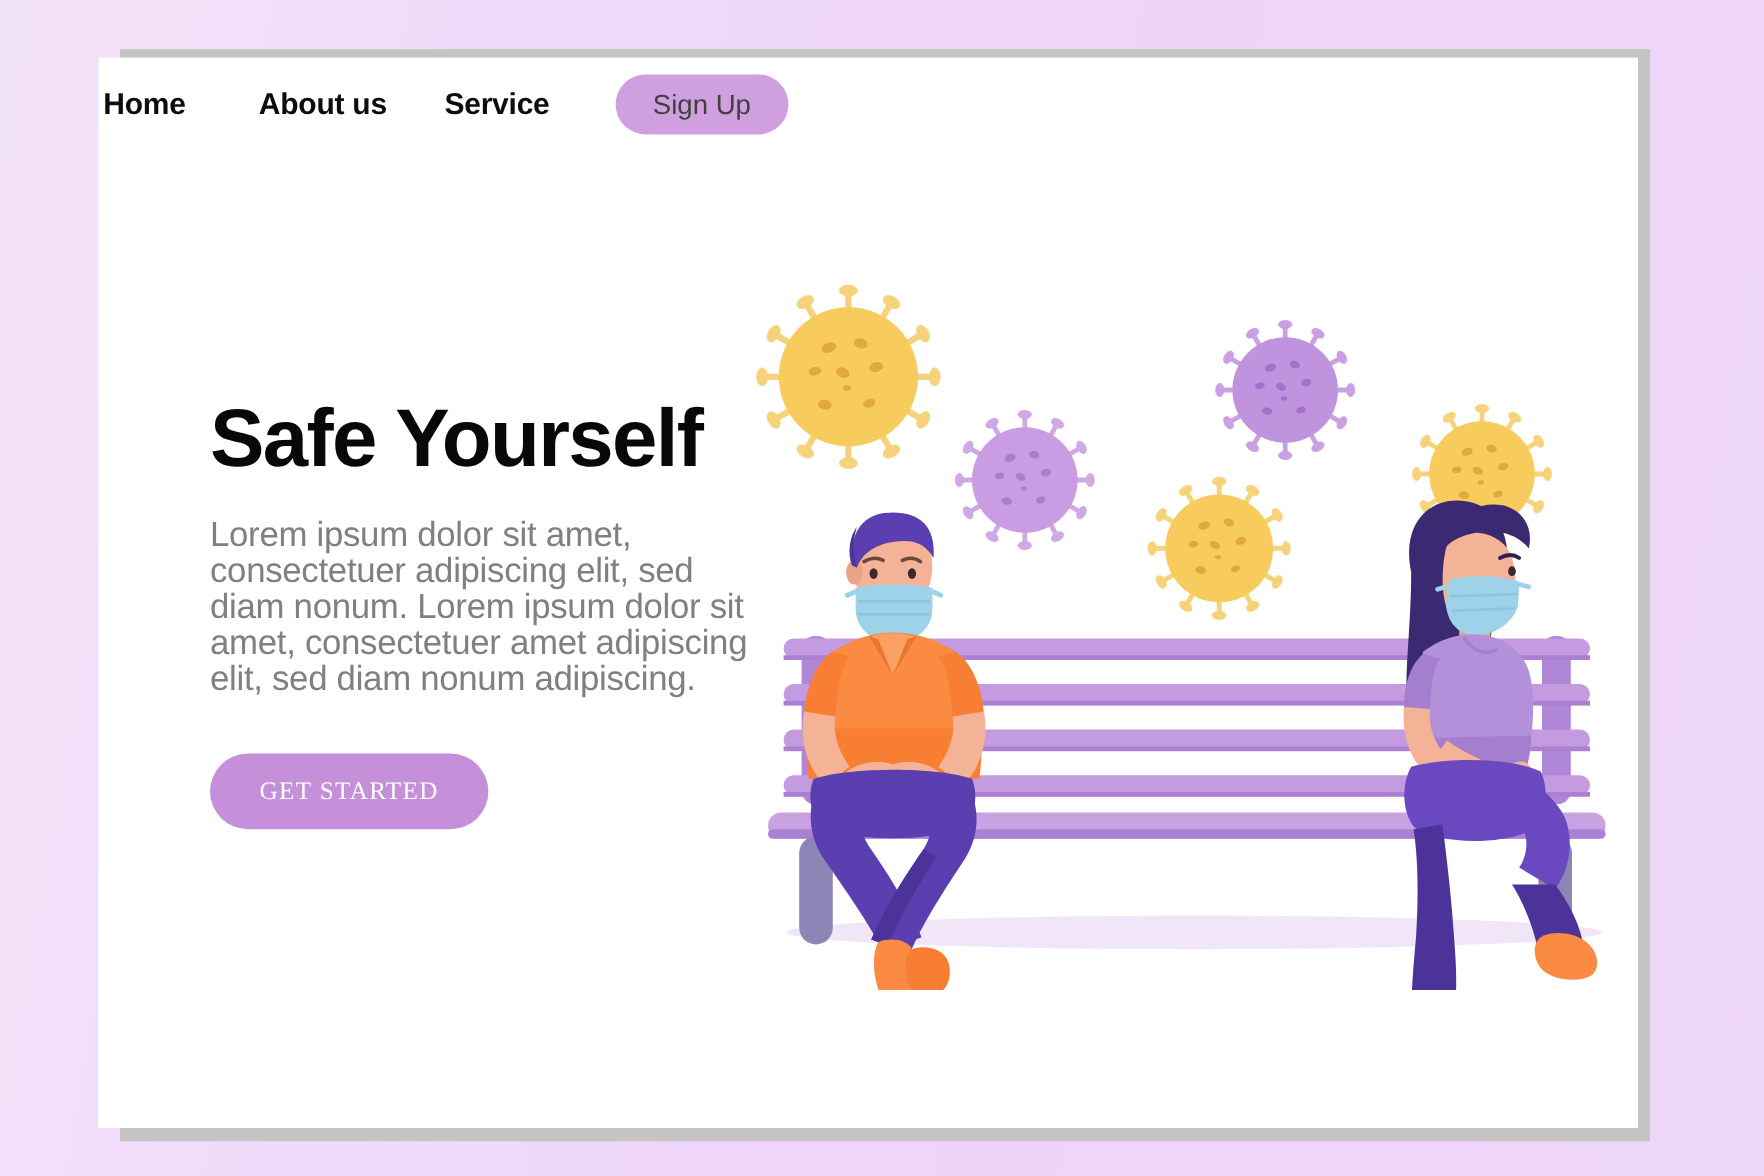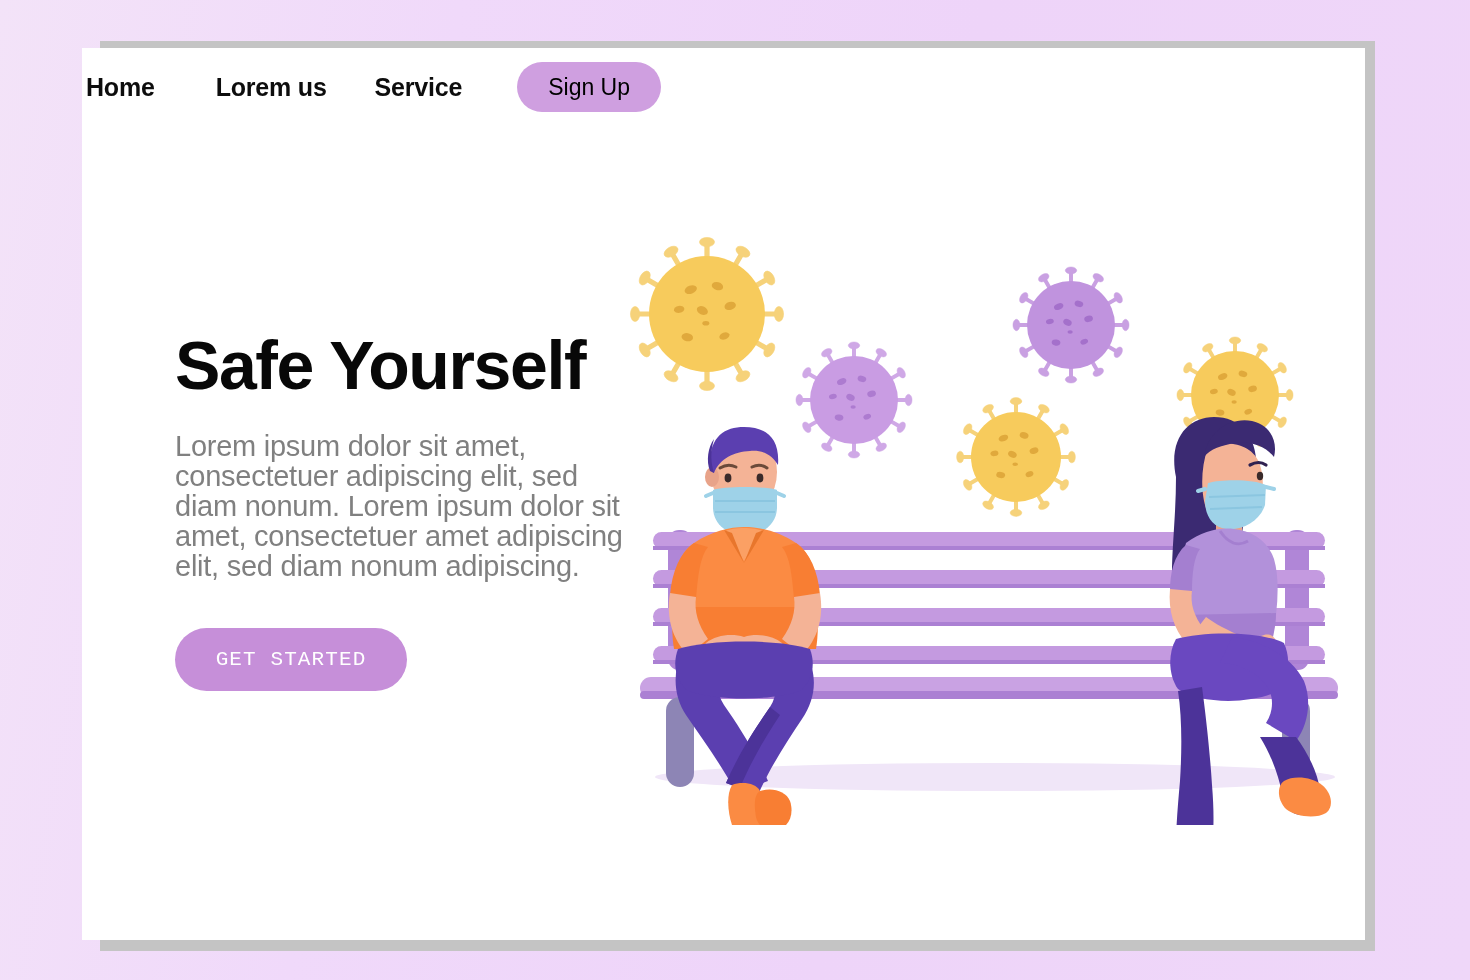--- a/index.html
+++ b/index.html
@@ -54,21 +54,21 @@
     cursor: pointer;
   }
   .nav-gap-1 { width: 61px; }
   .nav-gap-2 { width: 48px; }
   .nav-gap-3 { width: 55px; }
   .signup-btn {
     height: 50px;
     padding: 12px 31px;
     border-radius: 25px;
     background: #cf9fe0;
-    color: #000000;
+    color: #404040;
     font-size: 23px;
     font-weight: normal;
     display: flex;
     align-items: center;
     justify-content: center;
     border: none;
     cursor: pointer;
     font-family: "Liberation Sans", sans-serif;
     white-space: nowrap;
   }
@@ -102,21 +102,21 @@
     top: 628px;
     width: 232px;
     height: 63px;
     border-radius: 32px;
     background: #c68fd9;
     color: #ffffff;
     font-size: 21px;
     letter-spacing: 1.1px;
     border: none;
     cursor: pointer;
-    font-family: Liberation Mono, monospace;
+    font-family: Liberation Serif, serif;
     display: flex;
     align-items: center;
     justify-content: center;
   }
 
   
   .illustration {
     position: absolute;
     left: 620px;
     top: 225px;
@@ -129,21 +129,21 @@
 <body>
 
 <div id="page-root">
 
   <div class="frame-shadow"></div>
   <div class="card"></div>
 
   <nav class="nav">
     <span class="nav-link">Home</span>
     <span class="nav-gap-1"></span>
-    <span class="nav-link">Lorem us</span>
+    <span class="nav-link">About us</span>
     <span class="nav-gap-2"></span>
     <span class="nav-link">Service</span>
     <span class="nav-gap-3"></span>
     <button class="signup-btn">Sign Up</button>
   </nav>
 
   <div class="hero">
     <h1 class="hero-title">Safe Yourself</h1>
     <p class="hero-body">Lorem ipsum dolor sit amet, consectetuer adipiscing elit, sed diam nonum. Lorem ipsum dolor sit amet, consectetuer amet adipiscing elit, sed diam nonum adipiscing.</p>
   </div>

